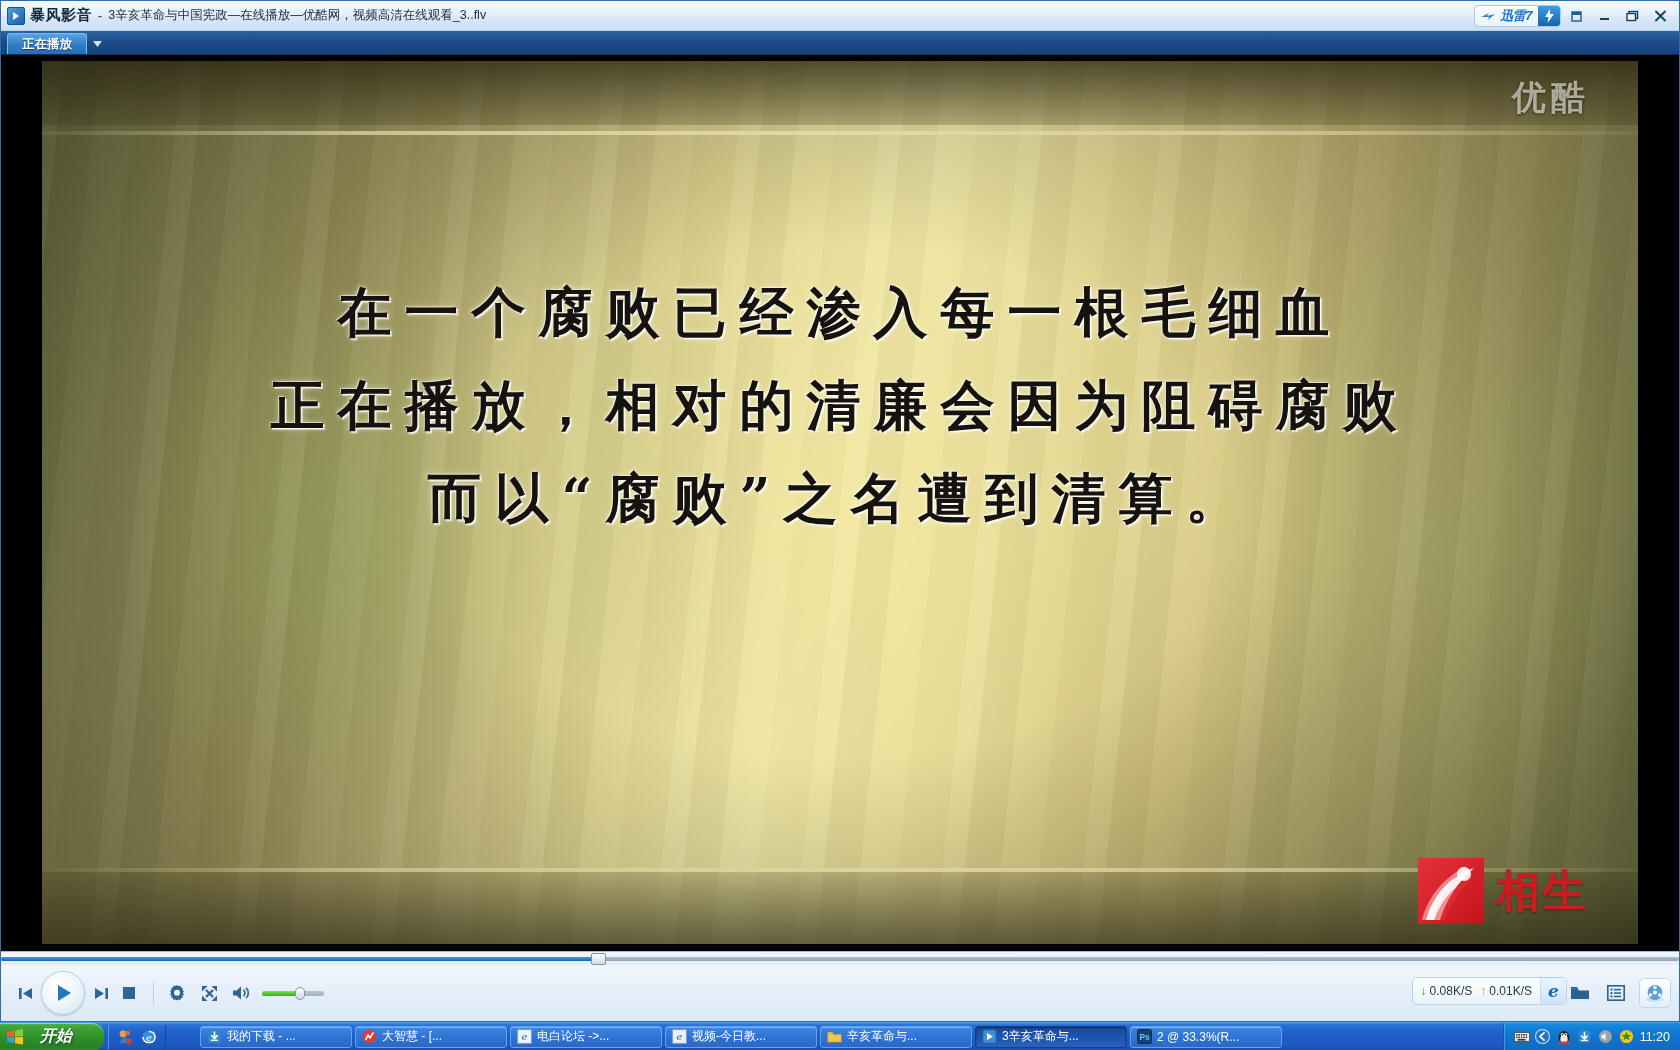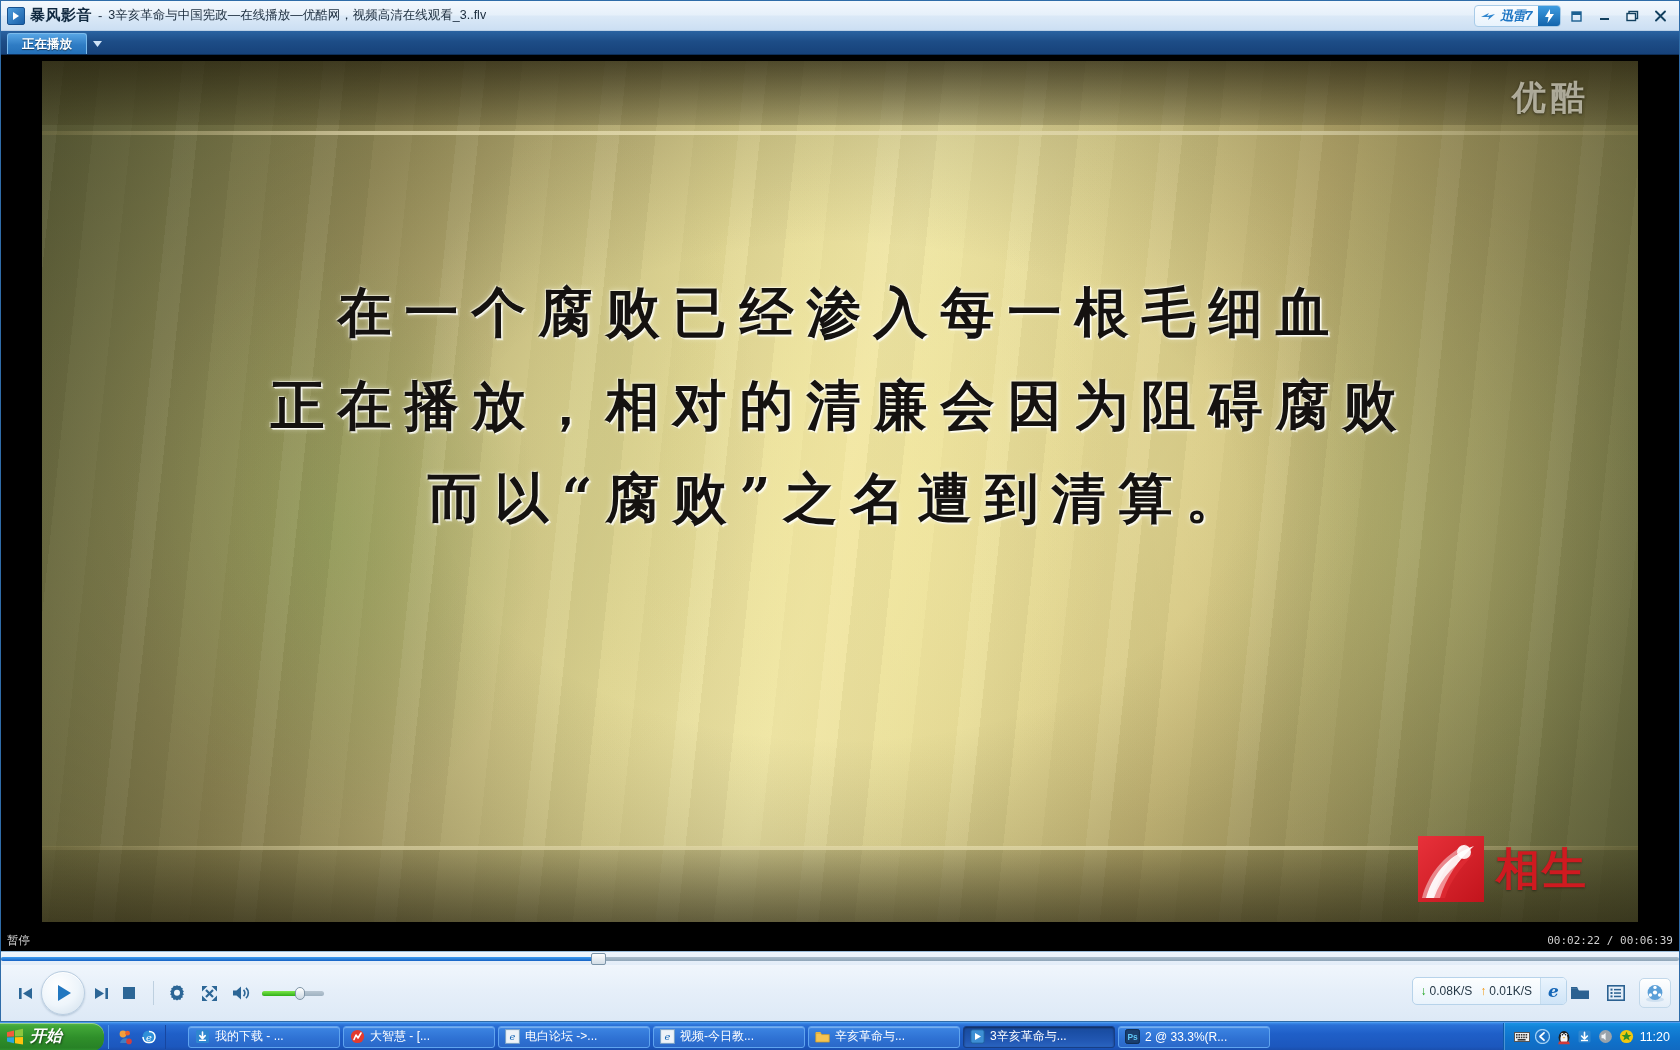--- a/index.html
+++ b/index.html
@@ -276,35 +276,35 @@
   #taskbar {
     position:absolute; left:0; bottom:0; width: 1680px; height: 28px;
     background: linear-gradient(to bottom,#3a8ae8 0%, #2a70d6 8%, #1f5fc8 40%, #1c57bd 88%, #1a4fae 100%);
     border-top: 1px solid #4e9bf0;
     display:flex; align-items:center;
   }
   #start-button {
     height: 28px; min-width: 104px; padding: 0 16px 0 6px;
     background: linear-gradient(to bottom,#55b74b 0%, #41a738 12%, #2f8f2a 52%, #288226 88%, #2f9430 100%);
     border-radius: 0 12px 12px 0;
-    display:flex; align-items:center; gap: 6px;
+    display:flex; align-items:center; gap: 16px;
     box-shadow: inset 0 1px 0 rgba(255,255,255,.4);
   }
   #start-button .flag { width: 18px; height: 18px; display:block; }
   #start-button .label {
     font-size: 16px; font-weight: bold; color:#fff; font-style: italic;
     text-shadow: 1px 1px 2px rgba(0,0,0,.5);
   }
   #quicklaunch {
     display:flex; align-items:center; gap: 6px; padding: 0 8px;
     border-left: 1px solid #4d97e8; border-right: 1px solid #1746a0;
     margin-left: 4px; height: 24px;
   }
   .ql-icon { width: 17px; height: 17px; display:flex; align-items:center; justify-content:center; }
-  #task-items { display:flex; align-items:flex-end; gap: 3px; margin-left: 6px; flex: 1 1 auto; overflow:hidden;padding-left:16px; }
+  #task-items { display:flex; align-items:flex-end; gap: 3px; margin-left: 18px; flex: 1 1 auto; overflow:hidden;padding-left:16px; }
   .task-item {
     height: 22px; width: 152px; flex: 0 0 152px;
     display:flex; align-items:center; gap: 5px; padding: 0 6px;
     background: linear-gradient(to bottom,#4f97ec 0%, #3a82e0 10%, #2f72d4 55%, #2a68c8 100%);
     border: 1px solid #5fa4ef; border-radius: 3px;
     color:#fff; font-size: 12px; white-space:nowrap; overflow:hidden;
     box-shadow: inset 0 1px 0 rgba(255,255,255,.25);
   }
   .task-item.active {
     background: linear-gradient(to bottom,#1b4c9e 0%, #1a4ea4 22%, #2258b4 70%, #2a64bf 100%);
@@ -416,24 +416,20 @@
             <path d="M16 62 C24 40 38 26 56 18 C42 32 32 46 27 62 Z" fill="#e8313a" opacity="0.5"></path>
             <path d="M4 62 C10 38 26 20 48 8 C32 24 20 42 15 62 Z" fill="#ffffff" opacity="0.45"></path>
             <circle cx="46" cy="16" r="7" fill="#ffffff" opacity="0.9"></circle>
           </svg>
         </span>
         <span class="logo-text">相生</span>
       </div>
     </div>
   </div>
 
-  <div id="status-line">
-    <span>暂停</span>
-    <span id="status-time">00:02:22 / 00:06:39</span>
-  </div>
 
   <div id="seek-row">
     <div id="seek-track"></div>
     <div id="seek-fill" style="width: 35.6%;"></div>
     <div id="seek-thumb" style="left: 35.6%;"></div>
   </div>
 
   <div id="controlbar">
     <div class="ctrl" id="btn-prev">
       <svg width="17" height="15" viewBox="0 0 17 15">

